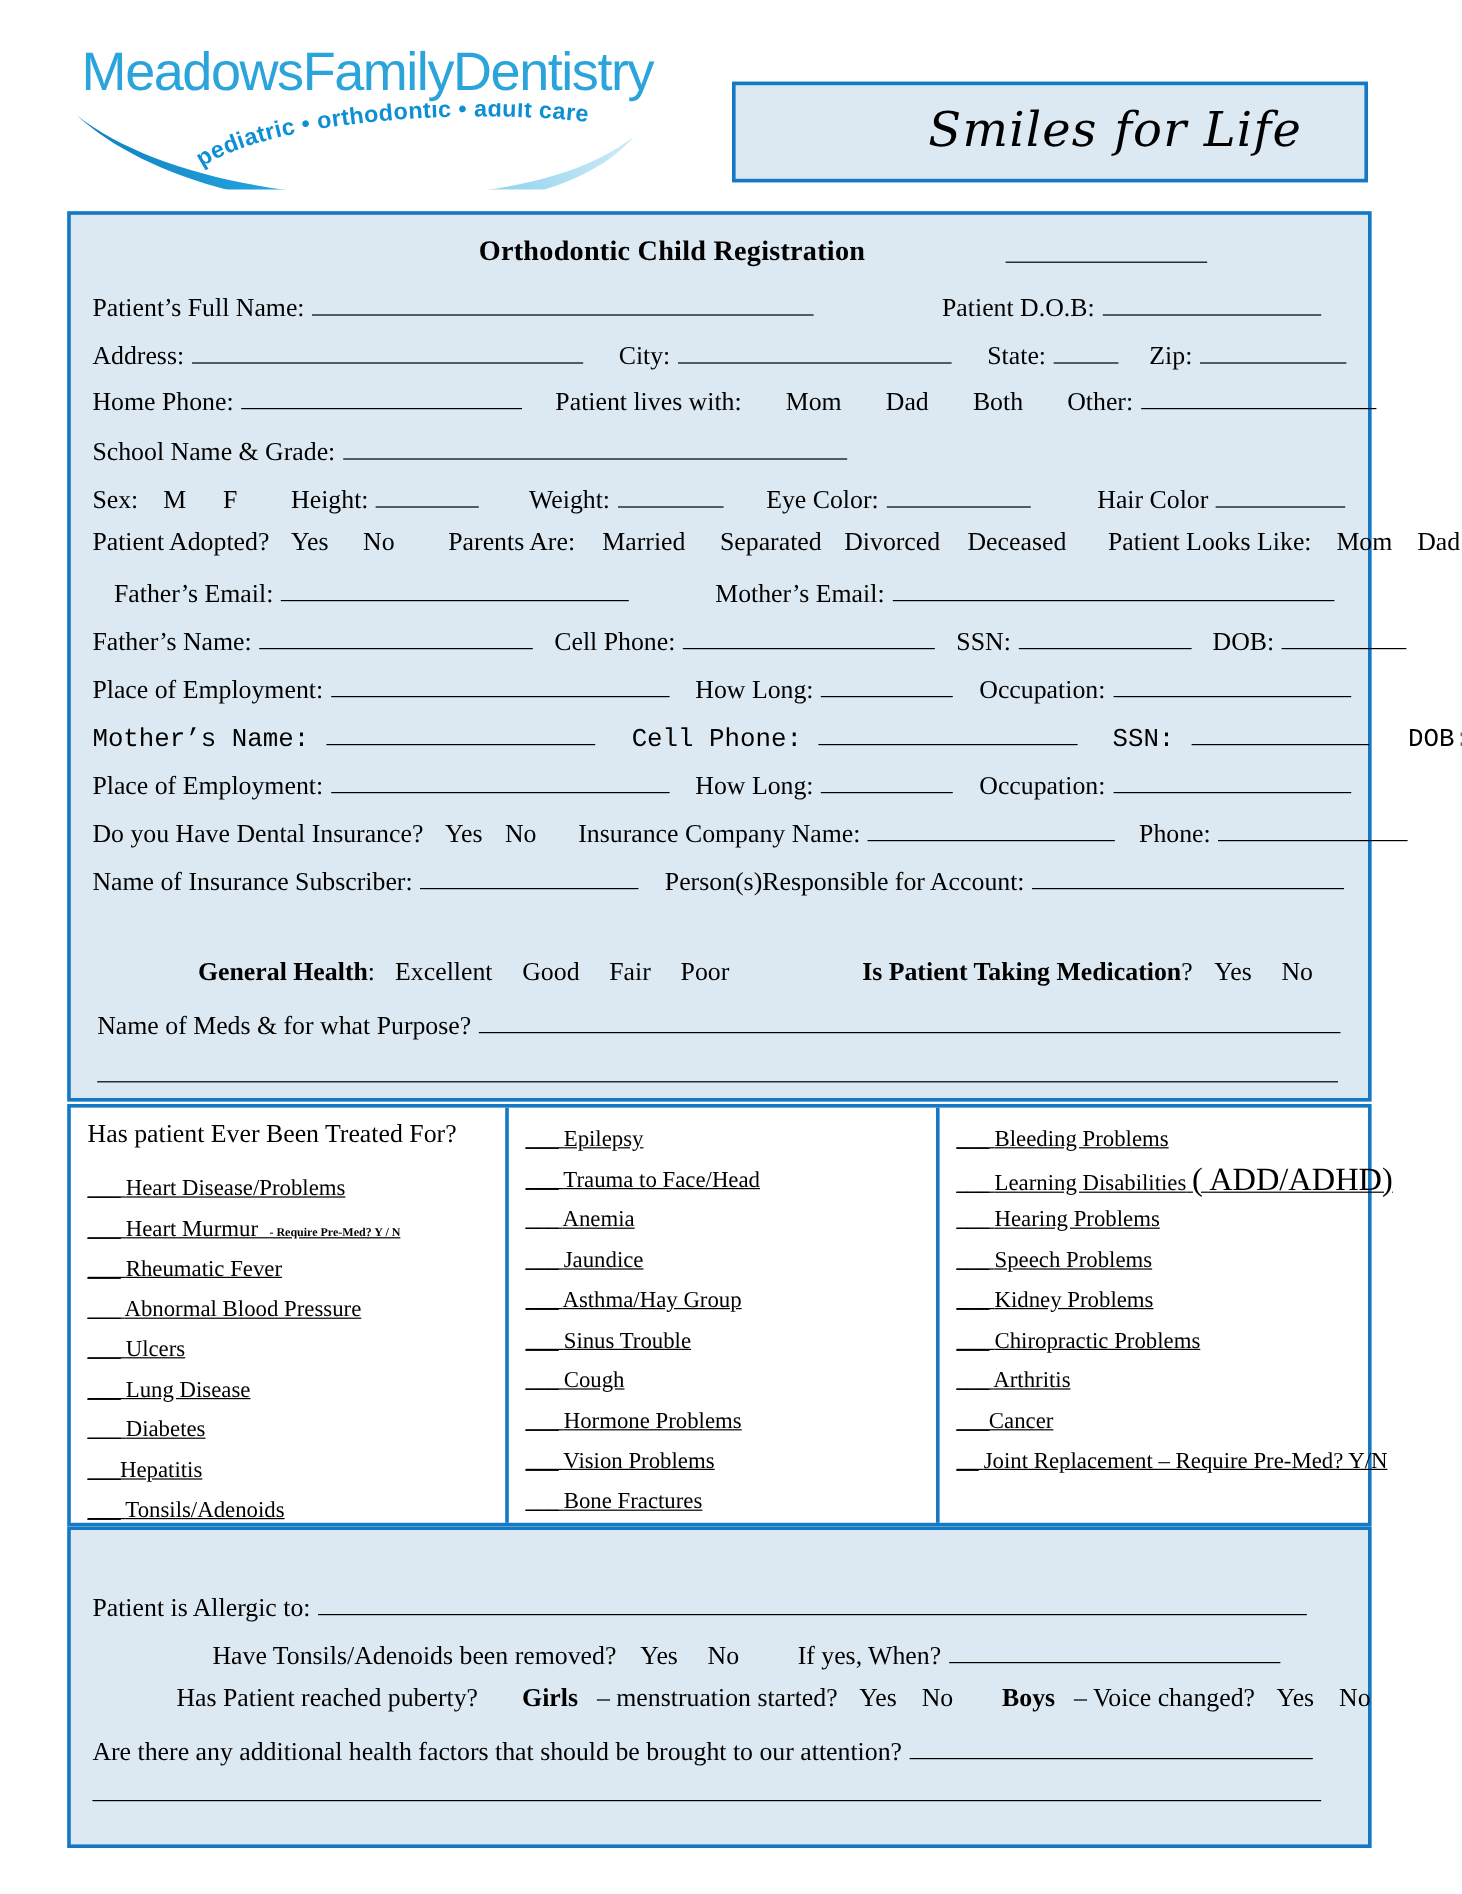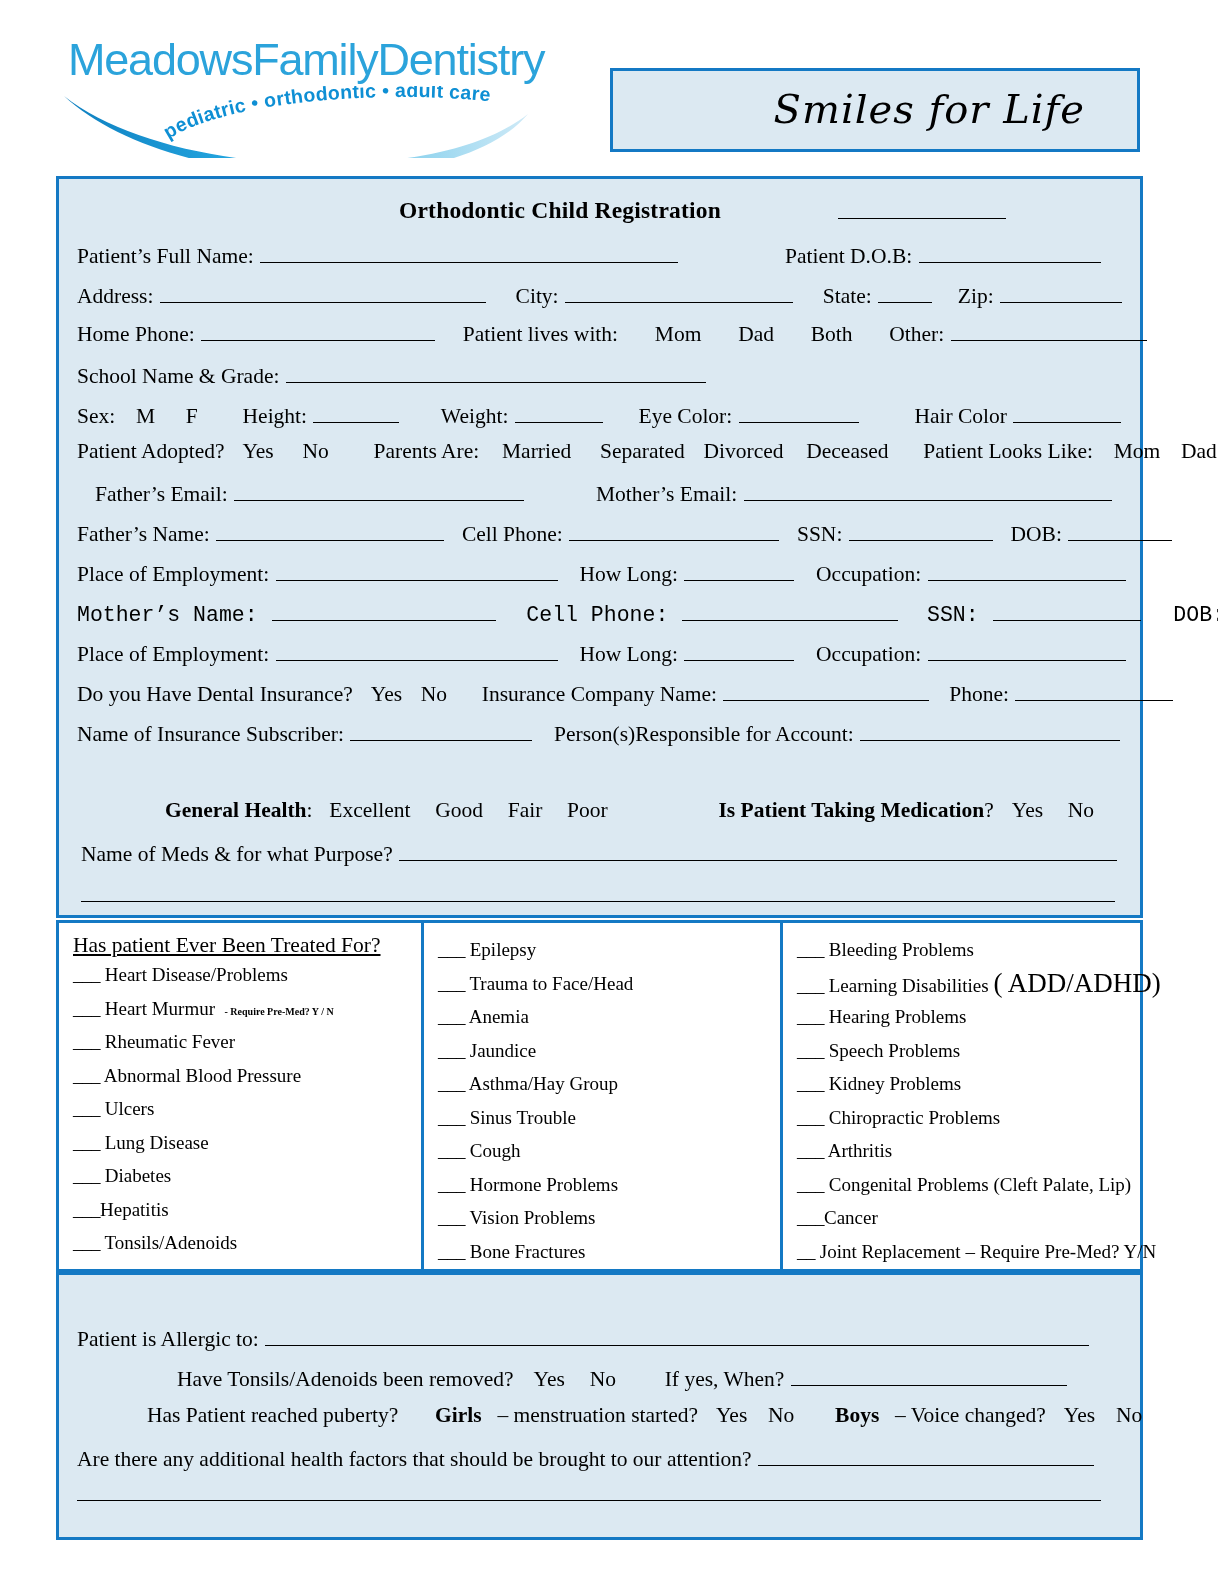--- a/index.html
+++ b/index.html
@@ -163,31 +163,32 @@
   
   .fullrule {
     position: absolute;
     border-bottom: 1.8px solid #000;
     height: 0;
   }
 
   
   .hist-head {
     font-size: 21.5px;
-    text-decoration: underline;
+    margin-bottom: 16px;
     display: block;
     white-space: nowrap;
   }
   .hist-item {
     font-size: 19px;
     white-space: nowrap;
     margin-bottom: 0;
     height: 33.5px;
     line-height: 33.5px;
     display: block;
+    text-decoration: underline;
   }
   .hist-item .blank {
     letter-spacing: -0.5px;
   }
   .small-note {
     font-size: 10px;
     font-weight: 600;
   }
   .add-note {
     font-size: 27px;
@@ -464,21 +465,20 @@
   </div>
 
   <div id="hist-col-3" class="history-col">
     <span class="hist-item"><span class="blank">___</span> <span>Bleeding Problems</span></span>
     <span class="hist-item"><span class="blank">___</span> <span>Learning Disabilities</span> <span class="add-note">( ADD/ADHD)</span></span>
     <span class="hist-item"><span class="blank">___</span> <span>Hearing Problems</span></span>
     <span class="hist-item"><span class="blank">___</span> <span>Speech Problems</span></span>
     <span class="hist-item"><span class="blank">___</span> <span>Kidney Problems</span></span>
     <span class="hist-item"><span class="blank">___</span> <span>Chiropractic Problems</span></span>
     <span class="hist-item"><span class="blank">___</span> <span>Arthritis</span></span>
-    <span class="hist-item"><span class="blank">___</span> <span>Congenital Problems (Cleft Palate, Lip)</span></span>
     <span class="hist-item"><span class="blank">___</span><span>Cancer</span></span>
     <span class="hist-item"><span class="blank">__</span> <span>Joint Replacement – Require Pre-Med? Y/N</span></span>
   </div>
 </div>
 
 <div id="bottom-panel" class="panel">
 
   <div class="row" style="left:18px; top:50px;">
     <span>Patient is Allergic to:</span>
     <span class="ul" style="width:824px"></span>

